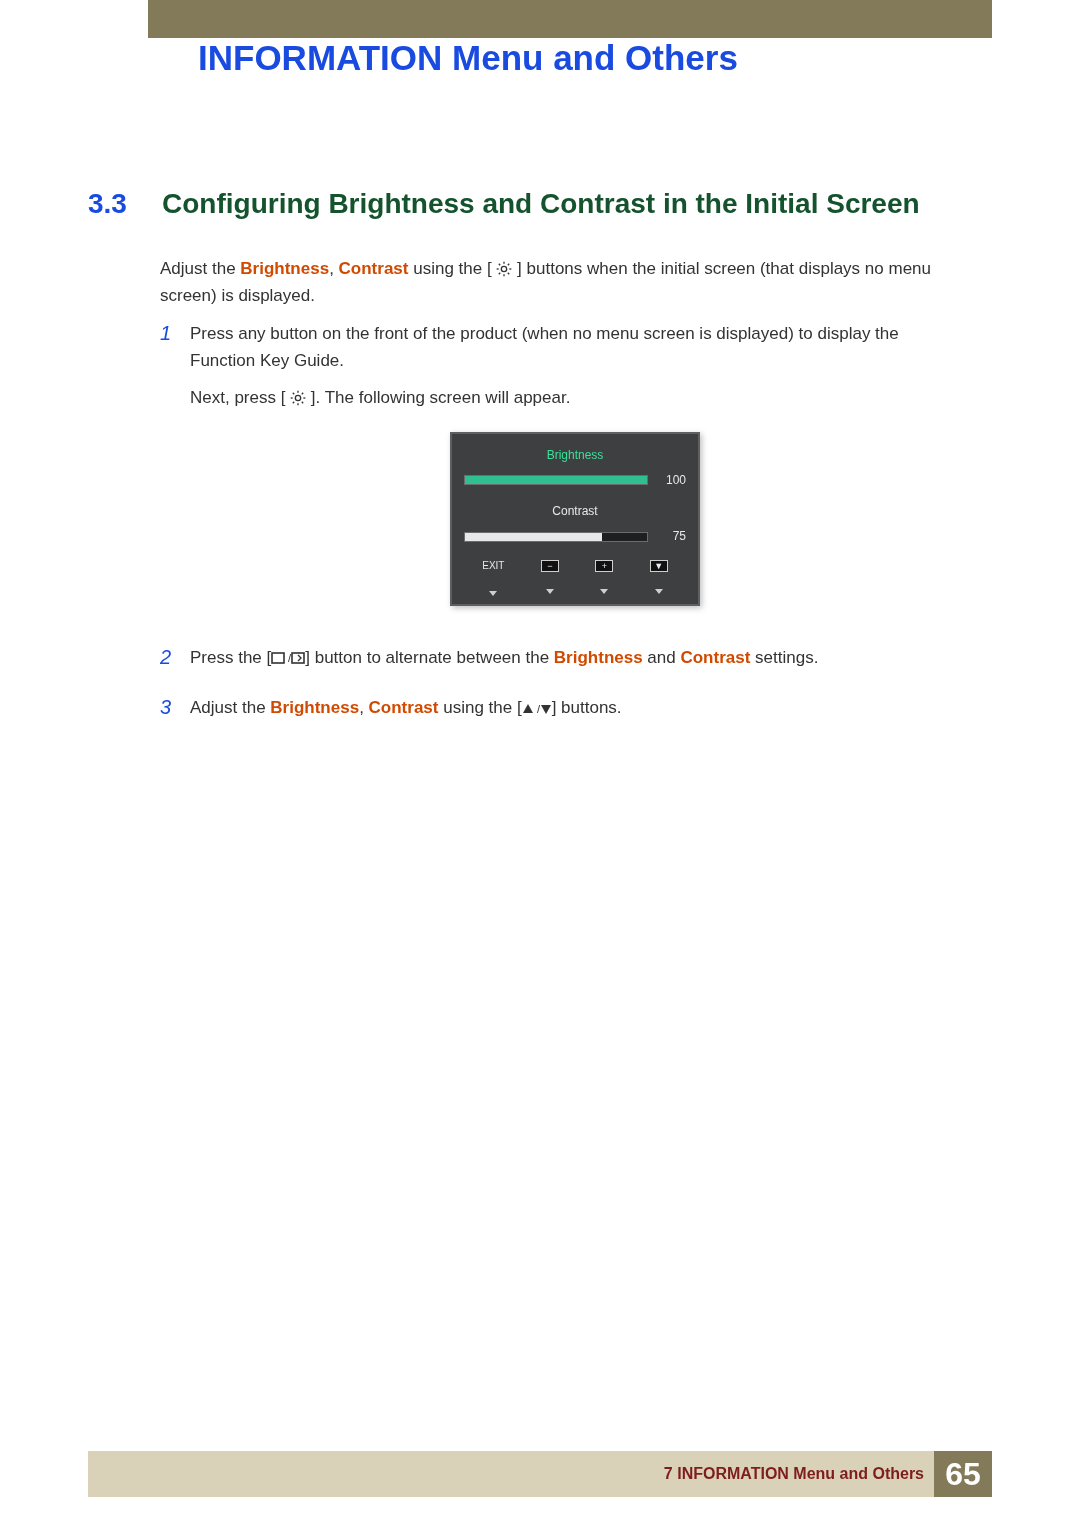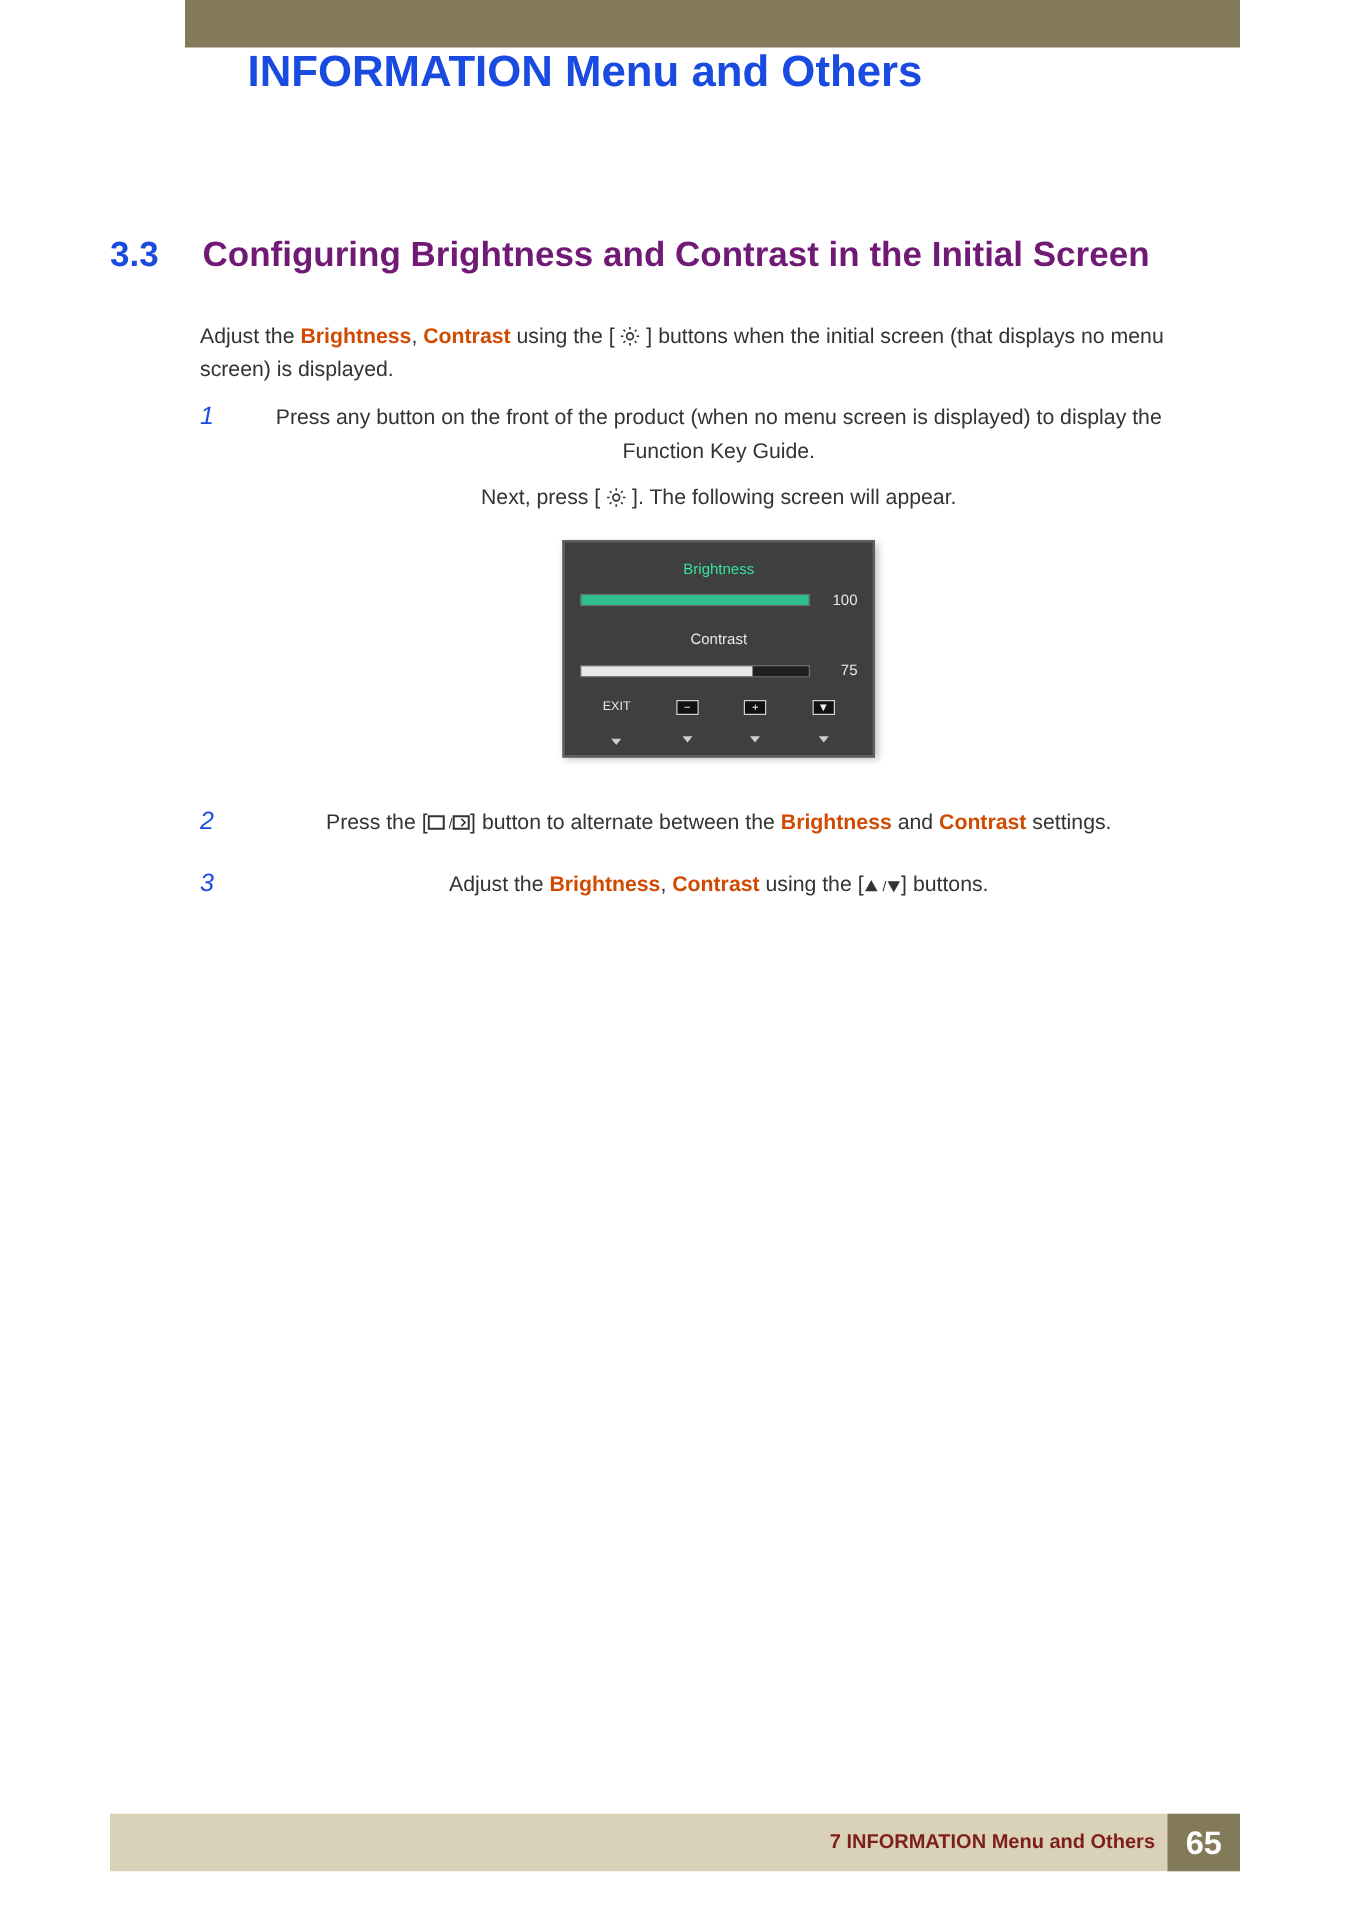--- a/index.html
+++ b/index.html
@@ -5,53 +5,53 @@
   * { margin: 0; padding: 0; box-sizing: border-box; }
   html, body { width: 1080px; height: 1527px; background: #ffffff; font-family: Arial, Helvetica, sans-serif; color: #222; }
   .page { position: relative; width: 969px; height: 1527px; }
 
   .top-ribbon { position: absolute; left: 88px; top: 0; width: 904px; height: 38px; background: #837a5a; }
   .top-notch  { position: absolute; left: 88px; top: 0; width: 60px;  height: 56px; background: #ffffff; }
 
   .chapter-title { position: absolute; left: 198px; top: 38px; font-size: 35px; font-weight: bold; color: #1a4be0; }
 
   .sec-num { position: absolute; left: 88px; top: 188px; font-size: 28px; color: #1a4be0; font-weight: bold; }
-  .sec-title { position: absolute; left: 162px; top: 188px; font-size: 28px; color: #701a75; font-weight: bold; }
+  .sec-title { position: absolute; left: 162px; top: 188px; font-size: 28px; color: #14532d; font-weight: bold; }
 
   .body { position: absolute; left: 160px; top: 255px; width: 800px; font-size: 17px; line-height: 1.6; color: #333; }
   .body p { margin-bottom: 14px; }
   .kw { color: #d14a00; font-weight: bold; }
   .sun-icon svg { vertical-align: -3px; }
   .rect-icon svg { vertical-align: -2px; }
   .tri-icons svg { vertical-align: -2px; }
 
   .step-list { position: absolute; left: 160px; top: 320px; width: 800px; font-size: 17px; color: #333; }
   .step { display: flex; margin-bottom: 12px; }
   .step-num { width: 30px; flex: 0 0 30px; font-style: italic; font-size: 20px; color: #1a4be0; font-weight: 500; line-height: 1.3; }
   .step-body { flex: 1; line-height: 1.6; }
-  .step-body p { margin-bottom: 10px; text-align: center; }
+  .step-body p { margin-bottom: 10px; }
 
   
   .osd-wrap { width: 100%; display: flex; justify-content: center; margin: 20px 0 26px 0; }
   .osd { width: 250px; background: #3d3f41; border: 2px solid #5d5f61; padding: 12px 12px 8px 12px; font-size: 12px; color: #e8e8e8; font-family: Arial, sans-serif; box-shadow: 2px 2px 6px rgba(0,0,0,.25); }
   .osd-label { text-align: center; margin-bottom: 6px; }
   .osd-label.active { color: #39e19a; }
   .osd-row { display: flex; align-items: center; gap: 10px; margin-bottom: 12px; }
   .osd-bar { flex: 1; height: 10px; background: #1e1f20; border: 1px solid #6a6c6e; position: relative; }
   .osd-fill-bright { position: absolute; inset: 0; background: #2fbf90; }
   .osd-fill-contrast { position: absolute; top: 0; bottom: 0; left: 0; width: 75%; background: #e8e8e8; }
   .osd-val { width: 28px; text-align: right; }
   .osd-keys { display: flex; justify-content: space-around; align-items: center; font-size: 10px; margin-top: 6px; }
   .osd-key { display: flex; flex-direction: column; align-items: center; gap: 17px; }
   .osd-key .box { width: 18px; height: 12px; border: 1px solid #cfcfcf; display: flex; align-items: center; justify-content: center; font-size: 9px; line-height: 1; background: #111; color: #eee; }
   .osd-key .arrow-down { width: 0; height: 0; border-left: 4px solid transparent; border-right: 4px solid transparent; border-top: 5px solid #cfcfcf; }
 
   .footer-bar { position: absolute; left: 88px; bottom: 30px; width: 904px; height: 46px; background: #d9d2b8; display: flex; align-items: center; justify-content: flex-end; }
   .footer-text { color: #7f1d1d; font-weight: bold; font-size: 16px; margin-right: 10px; }
-  .footer-num { width: 58px; height: 46px; background: #837a5a; color: #fff; font-size: 26px; font-weight: bold; display: flex; align-items: center; justify-content: center; }
+  .footer-num { width: 58px; height: 46px; background: #837a5a; color: #fff; font-size: 32px; font-weight: bold; display: flex; align-items: center; justify-content: center; }
 </style>
 </head>
 <body>
 
 <div class="page">
 
   <div class="top-ribbon"></div>
   <div class="top-notch"></div>
 
   <div class="chapter-title">INFORMATION Menu and Others</div>

